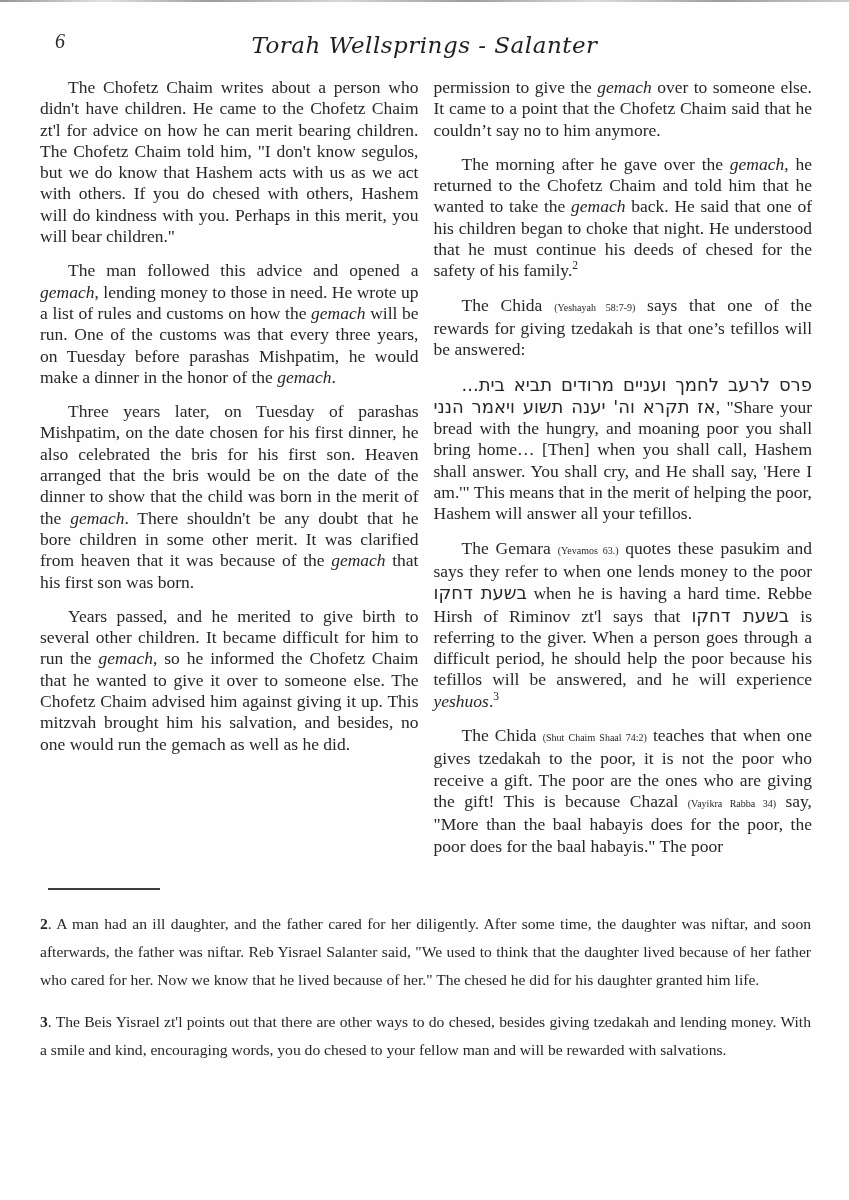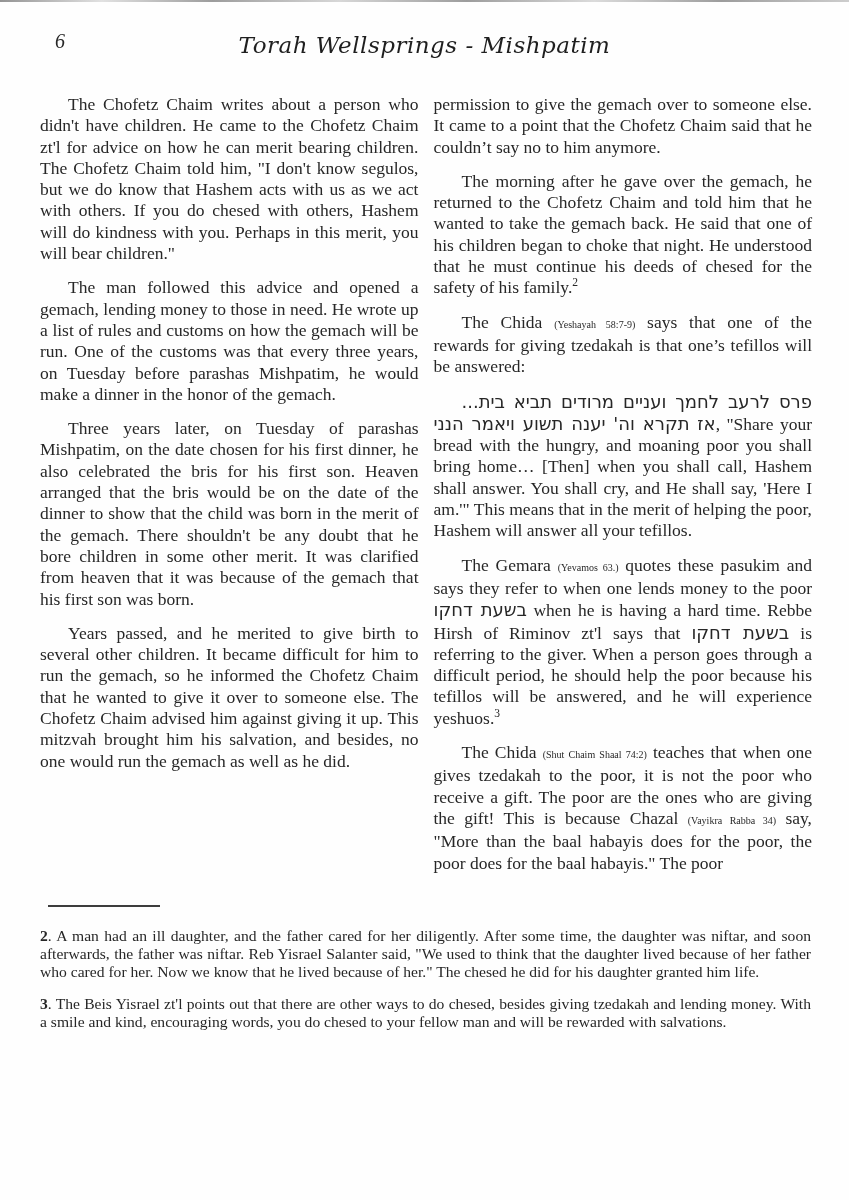--- a/index.html
+++ b/index.html
@@ -41,62 +41,62 @@
     font-family: "DejaVu Serif", serif;
     font-style: italic;
     font-size: 23px;
     letter-spacing: 0.5px;
     color: #1f1f1f;
   }
   .columns {
     display: flex;
     gap: 15px;
     padding: 0 37px 0 40px;
-    margin-top: 28px;
+    margin-top: 11px;
   }
   .col {
     flex: 1;
     min-width: 0;
     text-align: justify;
     font-size: 17.5px;
     line-height: 21.3px;
   }
   .col p {
     margin: 0 0 13px 0;
     text-indent: 28px;
   }
   .col p.no-indent { text-indent: 0; }
-  .run-i { }
+  .run-i { font-style: italic; }
   .run-b { font-weight: bold; }
   .run-sup { vertical-align: super; font-size: 66%; line-height: 0; }
   .run-small { font-size: 10px; }
   .run-he { font-family: "DejaVu Sans", sans-serif; font-size: 18px; }
   .footnote-sep {
     width: 112px;
     border: none;
     border-top: 2px solid #3d3d3d;
     margin: 18px 0 20px 48px;
   }
   .footnotes {
     padding: 0 38px 0 40px;
     font-size: 15.6px;
-    line-height: 18px;
+    line-height: 28px;
     text-align: justify;
   }
   .footnotes .footnote { margin: 0 0 14px 0; }
 </style>
 </head>
 <body>
 
 <div class="page">
   <div class="scan-edge"></div>
 
   <div class="header">
     <div class="page-number">6</div>
-    <div class="header-title">Torah Wellsprings - Mishpatim</div>
+    <div class="header-title">Torah Wellsprings - Salanter</div>
   </div>
 
   <div class="columns">
     <div class="col">
       <p><span>The Chofetz Chaim writes about a person who didn't have children. He came to the Chofetz Chaim zt'l for advice on how he can merit bearing children. The Chofetz Chaim told him, "I don't know segulos, but we do know that Hashem acts with us as we act with others. If you do chesed with others, Hashem will do kindness with you. Perhaps in this merit, you will bear children."</span></p>
       <p><span>The man followed this advice and opened a </span><span class="run-i">gemach</span><span>, lending money to those in need. He wrote up a list of rules and customs on how the </span><span class="run-i">gemach</span><span> will be run. One of the customs was that every three years, on Tuesday before parashas Mishpatim, he would make a dinner in the honor of the </span><span class="run-i">gemach</span><span>.</span></p>
       <p><span>Three years later, on Tuesday of parashas Mishpatim, on the date chosen for his first dinner, he also celebrated the bris for his first son. Heaven arranged that the bris would be on the date of the dinner to show that the child was born in the merit of the </span><span class="run-i">gemach</span><span>. There shouldn't be any doubt that he bore children in some other merit. It was clarified from heaven that it was because of the </span><span class="run-i">gemach</span><span> that his first son was born.</span></p>
       <p><span>Years passed, and he merited to give birth to several other children. It became difficult for him to run the </span><span class="run-i">gemach</span><span>, so he informed the Chofetz Chaim that he wanted to give it over to someone else. The Chofetz Chaim advised him against giving it up. This mitzvah brought him his salvation, and besides, no one would run the gemach as well as he did.</span></p>
     </div>
     <div class="col">

